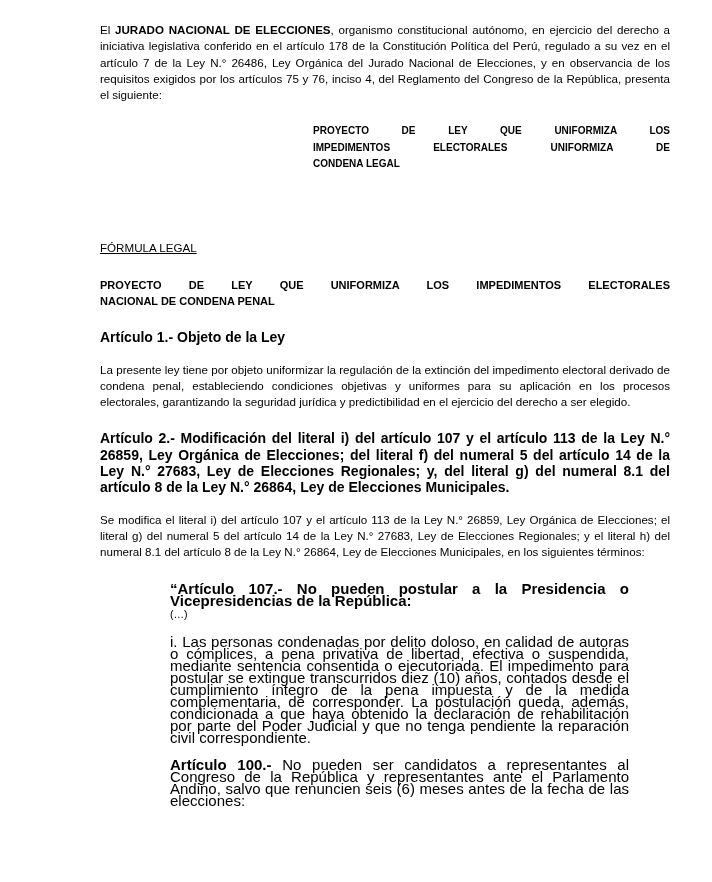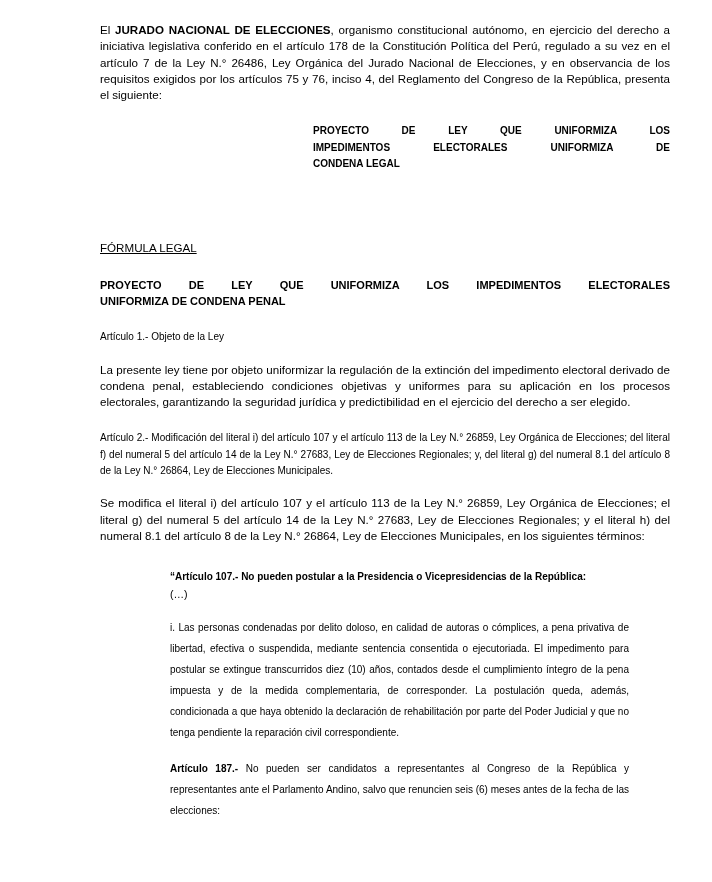--- a/index.html
+++ b/index.html
@@ -67,39 +67,39 @@
     font-weight: bold;
     text-align: justify;
     margin: 0 0 16px 0;
   }
   .doc-title .justified {
     text-align: justify;
     text-align-last: justify;
     display: block;
   }
   .art-heading {
-    font-size: 10px;
+    font-size: 14px;
     line-height: 16.3px;
-    font-weight: normal;
+    font-weight: bold;
     text-align: justify;
     margin: 0 0 16px 0;
   }
   .gap-lg {
     margin-top: 24px;
   }
   .gap-md {
     margin-top: 20px;
   }
   .quote-block {
     margin: 22px 0 0 70px;
     padding-right: 41px;
   }
   .quote-text {
-    font-size: 10px;
-    line-height: 21px;
+    font-size: 15px;
+    line-height: 12px;
     text-align: justify;
     text-justify: inter-word;
     margin: 0;
   }
   .quote-para {
     margin: 0 0 15px 0;
   }
   .quote-para.nogap {
     margin-bottom: 0;
   }
@@ -123,32 +123,32 @@
     <span>CONDENA LEGAL</span>
   </div>
 
   <div class="heading-wrap">
     <span class="section-heading">FÓRMULA LEGAL</span>
   </div>
 
 
   <div class="doc-title gap-md">
     <span class="justified">PROYECTO DE LEY QUE UNIFORMIZA LOS IMPEDIMENTOS ELECTORALES</span>
-    <span>UNIFORMIZA DE CONDENA PENAL</span>
+    <span>NACIONAL DE CONDENA PENAL</span>
   </div>
 
   <p class="art-heading gap-md">Artículo 1.- Objeto de la Ley</p>
 
   <p class="body-text para">La presente ley tiene por objeto uniformizar la regulación de la extinción del impedimento electoral derivado de condena penal, estableciendo condiciones objetivas y uniformes para su aplicación en los procesos electorales, garantizando la seguridad jurídica y predictibilidad en el ejercicio del derecho a ser elegido.</p>
 
   <p class="art-heading gap-md">Artículo 2.- Modificación del literal i) del artículo 107 y el artículo 113 de la Ley N.° 26859, Ley Orgánica de Elecciones; del literal f) del numeral 5 del artículo 14 de la Ley N.° 27683, Ley de Elecciones Regionales; y, del literal g) del numeral 8.1 del artículo 8 de la Ley N.° 26864, Ley de Elecciones Municipales.</p>
 
   <p class="body-text para">Se modifica el literal i) del artículo 107 y el artículo 113 de la Ley N.° 26859, Ley Orgánica de Elecciones; el literal g) del numeral 5 del artículo 14 de la Ley N.° 27683, Ley de Elecciones Regionales; y el literal h) del numeral 8.1 del artículo 8 de la Ley N.° 26864, Ley de Elecciones Municipales, en los siguientes términos:</p>
 
   <div class="quote-block">
     <p class="quote-text quote-para nogap bold">“Artículo 107.- No pueden postular a la Presidencia o Vicepresidencias de la República:</p>
     <p class="ellipsis-line">(…)</p>
     <p class="quote-text quote-para">i. Las personas condenadas por delito doloso, en calidad de autoras o cómplices, a pena privativa de libertad, efectiva o suspendida, mediante sentencia consentida o ejecutoriada. El impedimento para postular se extingue transcurridos diez (10) años, contados desde el cumplimiento íntegro de la pena impuesta y de la medida complementaria, de corresponder. La postulación queda, además, condicionada a que haya obtenido la declaración de rehabilitación por parte del Poder Judicial y que no tenga pendiente la reparación civil correspondiente.</p>
-    <p class="quote-text quote-para nogap"><b>Artículo 187.-</b><span> No pueden ser candidatos a representantes al Congreso de la República y representantes ante el Parlamento Andino, salvo que renuncien seis (6) meses antes de la fecha de las elecciones:</span></p>
+    <p class="quote-text quote-para nogap"><b>Artículo 100.-</b><span> No pueden ser candidatos a representantes al Congreso de la República y representantes ante el Parlamento Andino, salvo que renuncien seis (6) meses antes de la fecha de las elecciones:</span></p>
 
   </div>
 
 </div>
 
 </body></html>

